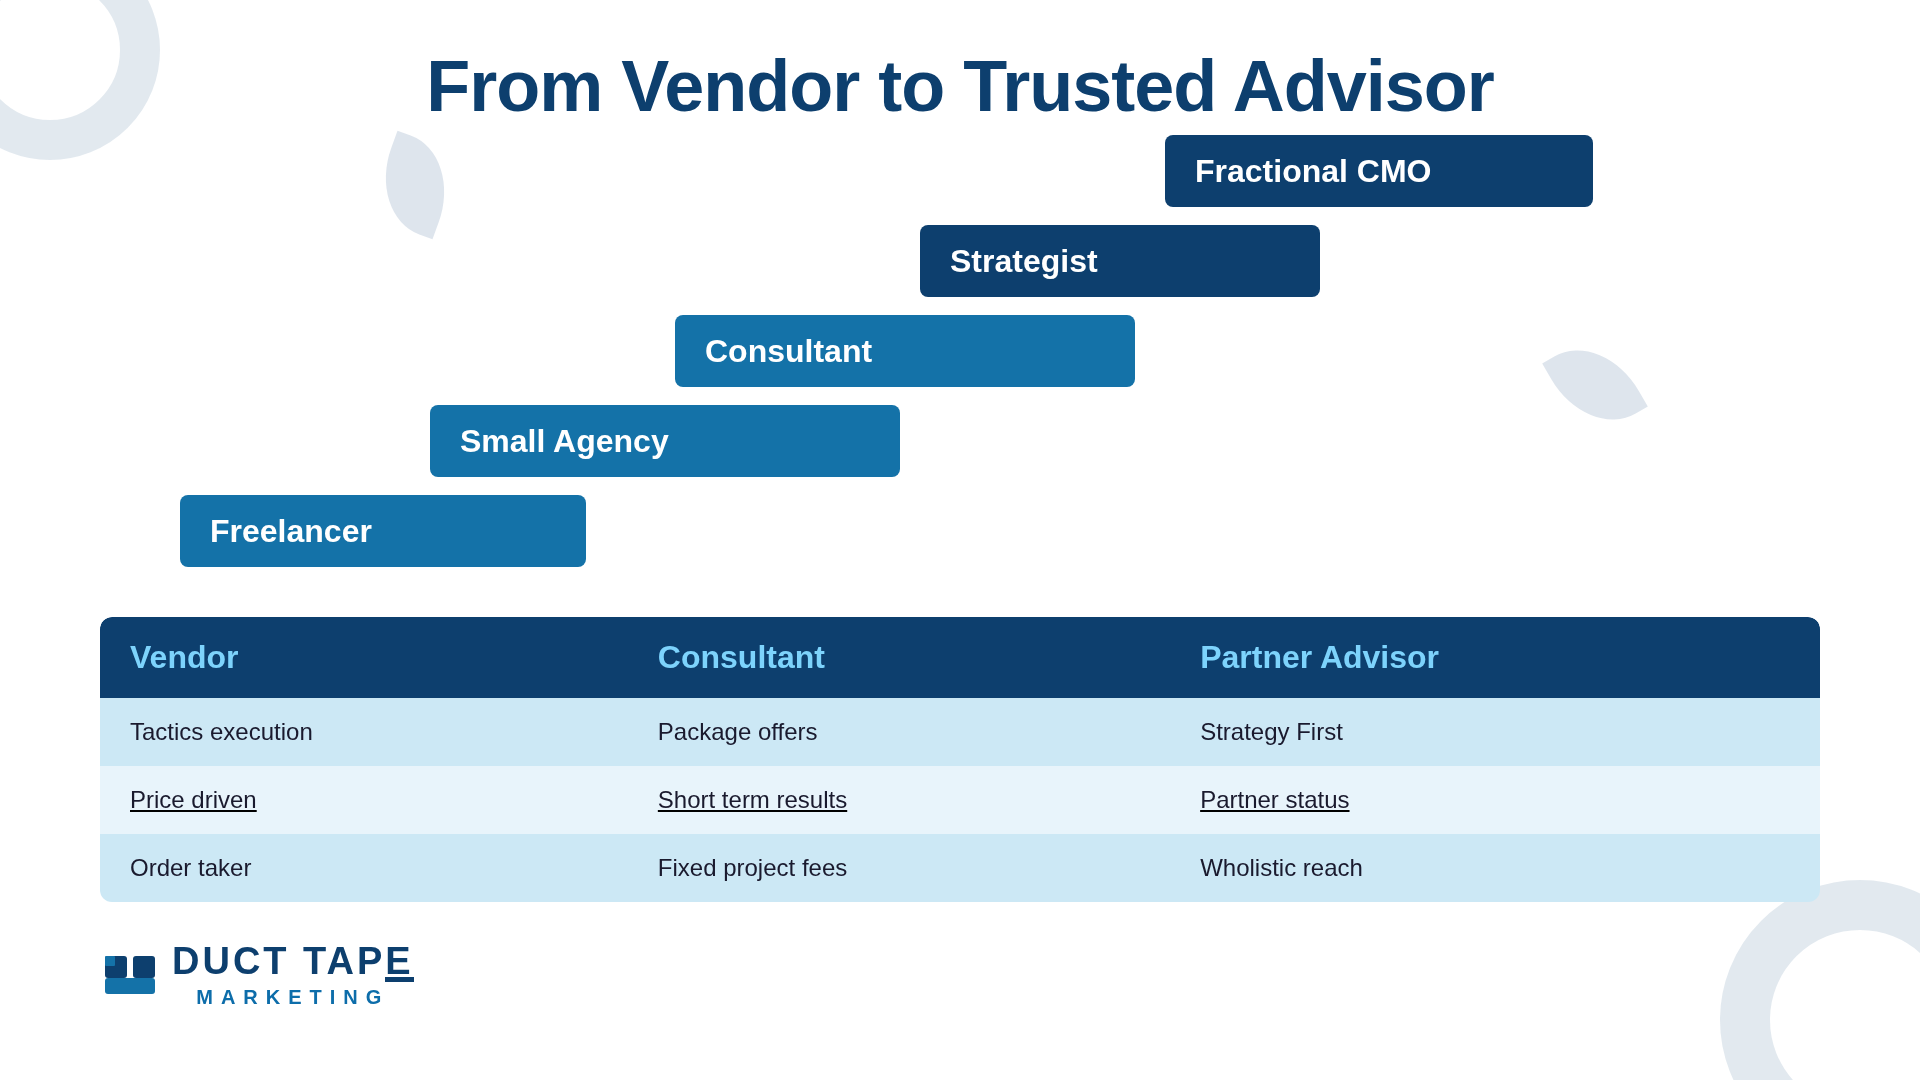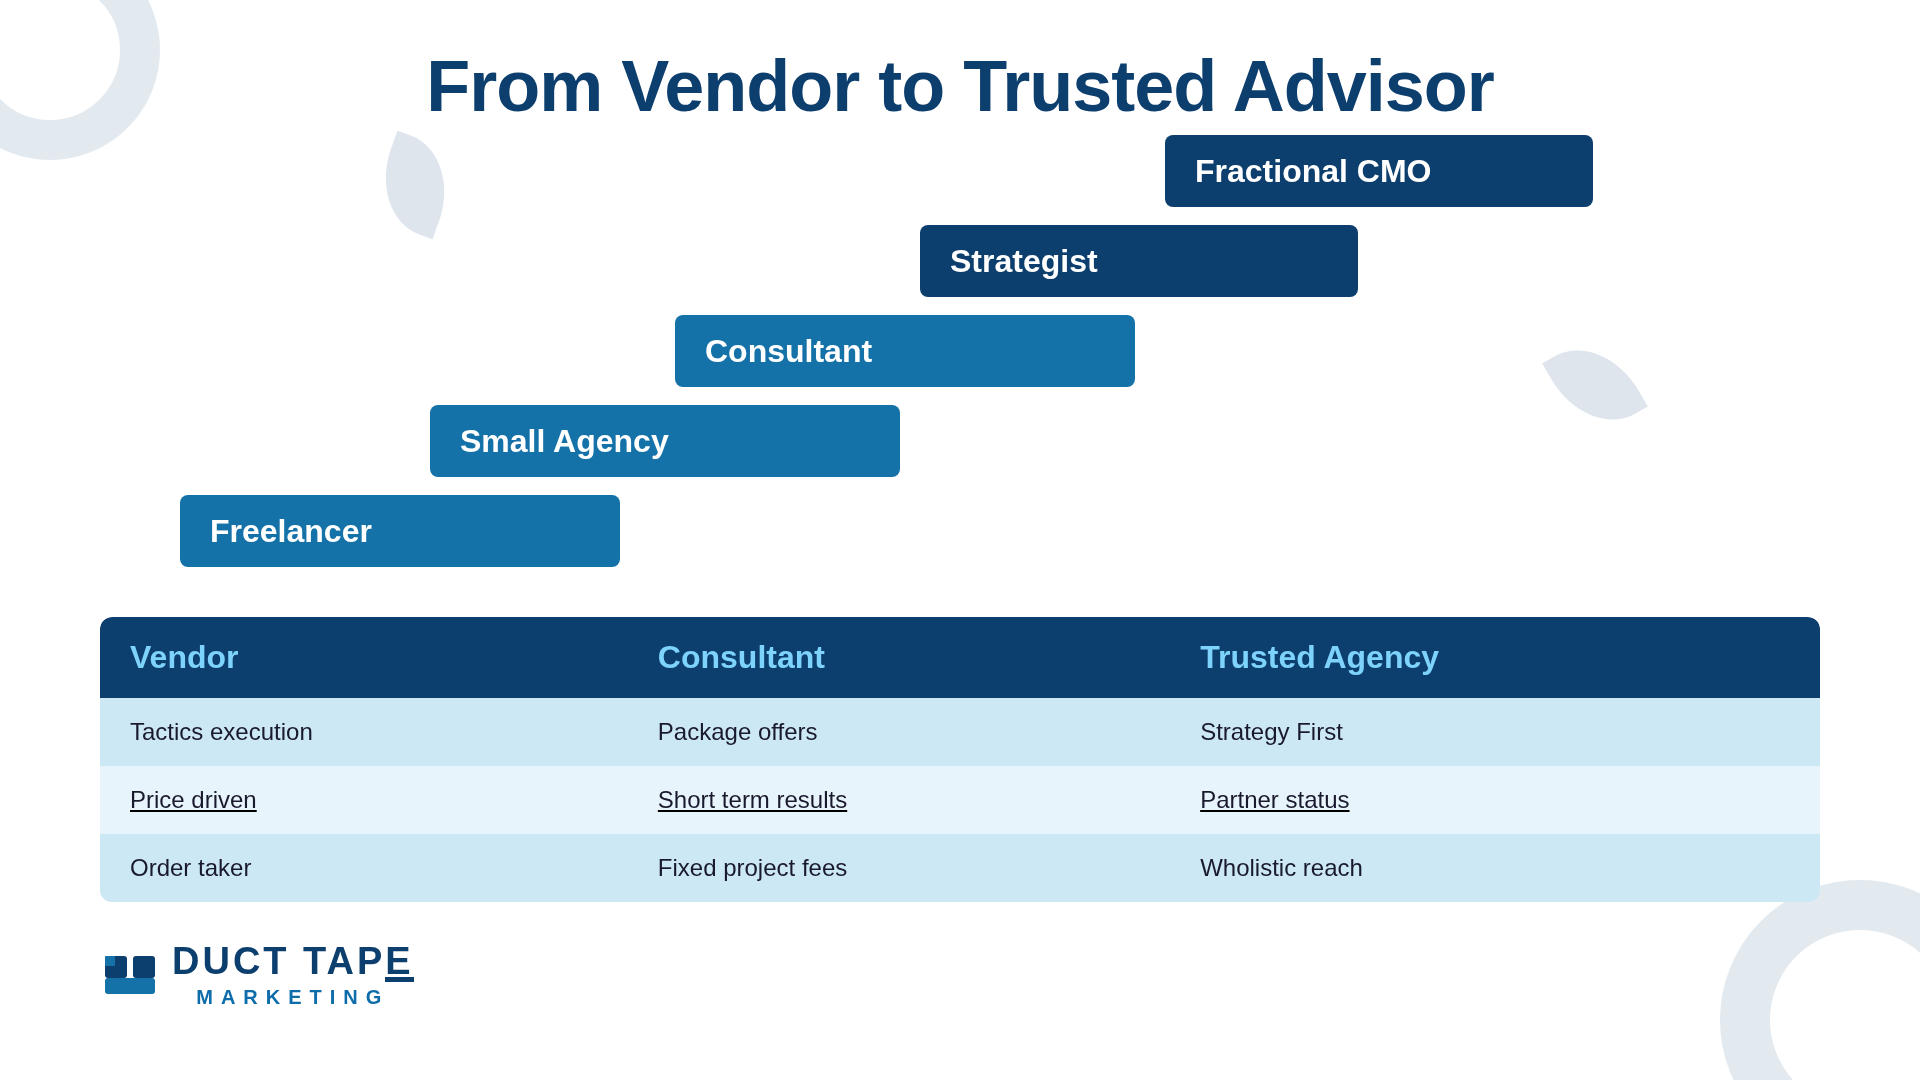--- a/index.html
+++ b/index.html
@@ -194,48 +194,48 @@
   <div class="deco-circle-br"></div>
   <div class="deco-leaf-top"></div>
   <div class="deco-leaf-right"></div>
 
   <div class="content-wrapper">
 
     <h1 class="page-title">From Vendor to Trusted Advisor</h1>
 
     <div class="stair-wrapper">
 
-      <div class="stair-bar-abs" style="background:#1472a8; left:80px; bottom:0px; width:440px;">
+      <div class="stair-bar-abs" style="background:#1472a8; left:80px; bottom:0px; width:406px;">
         <span>Freelancer</span>
       </div>
 
       <div class="stair-bar-abs" style="background:#1472a8; left:330px; bottom:90px; width:470px;">
         <span>Small Agency</span>
       </div>
 
       <div class="stair-bar-abs" style="background:#1472a8; left:575px; bottom:180px; width:460px;">
         <span>Consultant</span>
       </div>
 
-      <div class="stair-bar-abs" style="background:#0d3f6e; left:820px; bottom:270px; width:438px;">
+      <div class="stair-bar-abs" style="background:#0d3f6e; left:820px; bottom:270px; width:400px;">
         <span>Strategist</span>
       </div>
 
       <div class="stair-bar-abs" style="background:#0d3f6e; left:1065px; bottom:360px; width:428px;">
         <span>Fractional CMO</span>
       </div>
 
     </div>
 
     <table class="comparison-table">
       <thead>
         <tr>
           <th>Vendor</th>
           <th>Consultant</th>
-          <th>Trusted Agency</th>
+          <th>Partner Advisor</th>
         </tr>
       </thead>
       <tbody>
         <tr class="row-light">
           <td>Tactics execution</td>
           <td>Package offers</td>
           <td>Strategy First</td>
         </tr>
         <tr class="row-white">
           <td>Price driven</td>

